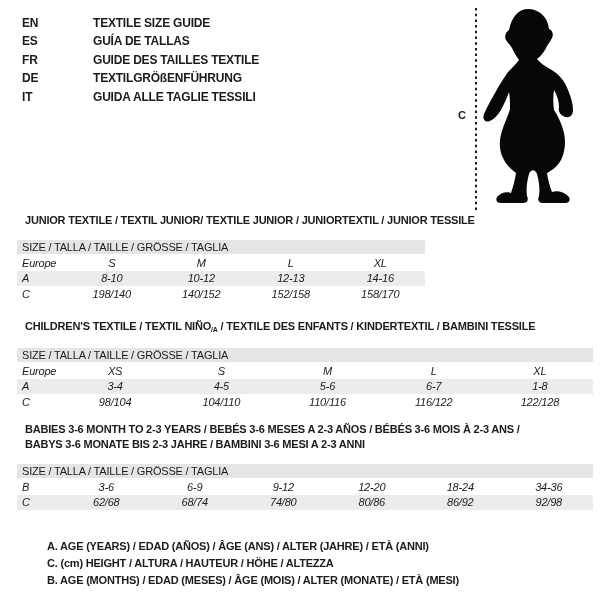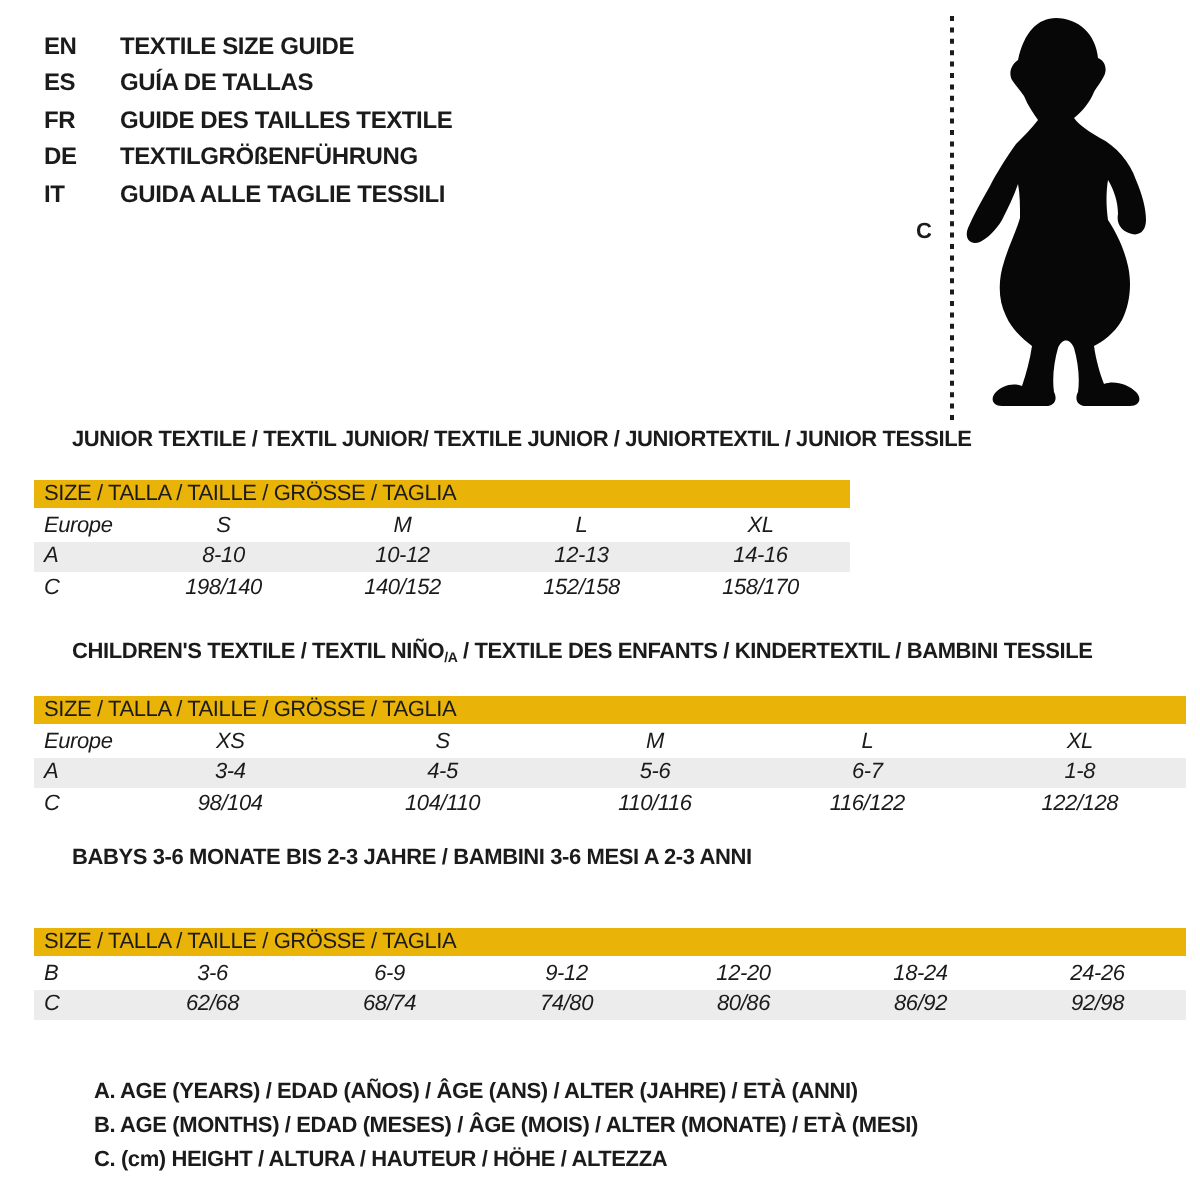--- a/index.html
+++ b/index.html
@@ -7,35 +7,35 @@
     width:600px;height:600px;position:relative;overflow:hidden;
     background:#ffffff;color:#1b1b1b;
     font-family:"Liberation Sans","DejaVu Sans",sans-serif;
     letter-spacing:-0.2px;
     -webkit-font-smoothing:antialiased;
   }
   
   .lang-block{position:absolute;left:22px;top:11px;}
   .lang-row{display:flex;height:18.6px;align-items:flex-end;}
   .lang-code{width:38px;font-size:12px;font-weight:bold;}
-  .lang-title{font-size:12px;font-weight:bold;}
+  .lang-title{font-size:12px;font-weight:bold;margin-left:33px;}
   
   .figure{position:absolute;left:440px;top:0;width:160px;height:220px;}
   
-  .sec-title{position:absolute;left:36px;font-size:11px;font-weight:bold;white-space:nowrap;}
+  .sec-title{position:absolute;left:25px;font-size:11px;font-weight:bold;white-space:nowrap;}
   #t1-title{top:214px;}
   #t2-title{top:320px;}
   #t3-title{top:422px;line-height:14.5px;white-space:normal;width:565px;}
   .subscript{font-size:7px;vertical-align:-2px;}
   
   .tbl-block{position:absolute;left:17px;}
   #t1-block{top:240px;width:408px;}
   #t2-block{top:348px;width:576px;}
   #t3-block{top:464px;width:576px;}
-  .size-bar{background:#eab308;height:14px;line-height:14px;
+  .size-bar{background:#e5e5e5;height:14px;line-height:14px;
     padding-left:5px;font-size:11px;margin-bottom:1px;}
   table{border-collapse:collapse;table-layout:fixed;width:100%;font-style:italic;}
   td{font-size:11px;height:15.5px;text-align:center;padding:0;
     vertical-align:middle;overflow:hidden;white-space:nowrap;}
   td.lbl{text-align:left;padding-left:5px;}
   tr.stripe{background:#ececec;}
   col.c-lbl1{width:50px;}
   col.c-lbl2{width:45px;}
   
   .footnotes{position:absolute;left:21px;top:538px;font-size:11px;font-weight:bold;margin-left:26px;}
@@ -191,20 +191,21 @@
         <td>104/110</td>
         <td>110/116</td>
         <td>116/122</td>
         <td>122/128</td>
       </tr>
     </tbody>
   </table>
 </div>
 
 <div class="sec-title" id="t3-title">
+  <div>BABIES 3-6 MONTH TO 2-3 YEARS / BEBÉS 3-6 MESES A 2-3 AÑOS / BÉBÉS 3-6 MOIS À 2-3 ANS /</div>
   <div>BABYS 3-6 MONATE BIS 2-3 JAHRE / BAMBINI 3-6 MESI A 2-3 ANNI</div>
 </div>
 <div class="tbl-block" id="t3-block">
   <div class="size-bar">SIZE / TALLA / TAILLE / GRÖSSE / TAGLIA</div>
   <table>
     <colgroup>
         <col class="c-lbl2">
         <col>
         <col>
         <col>
@@ -213,32 +214,32 @@
         <col>
       </colgroup>
     <tbody>
       <tr>
         <td class="lbl">B</td>
         <td>3-6</td>
         <td>6-9</td>
         <td>9-12</td>
         <td>12-20</td>
         <td>18-24</td>
-        <td>24-26</td>
+        <td>34-36</td>
       </tr>
       <tr class="stripe">
         <td class="lbl">C</td>
         <td>62/68</td>
         <td>68/74</td>
         <td>74/80</td>
         <td>80/86</td>
         <td>86/92</td>
         <td>92/98</td>
       </tr>
     </tbody>
   </table>
 </div>
 
 <div class="footnotes">
   <div class="footnote">A. AGE (YEARS) / EDAD (AÑOS) / ÂGE (ANS) / ALTER (JAHRE) / ETÀ (ANNI)</div>
+  <div class="footnote">C. (cm) HEIGHT / ALTURA / HAUTEUR / HÖHE / ALTEZZA</div>
   <div class="footnote">B. AGE (MONTHS) / EDAD (MESES) / ÂGE (MOIS) / ALTER (MONATE) / ETÀ (MESI)</div>
-  <div class="footnote">C. (cm) HEIGHT / ALTURA / HAUTEUR / HÖHE / ALTEZZA</div>
 </div>
 
 </body></html>

